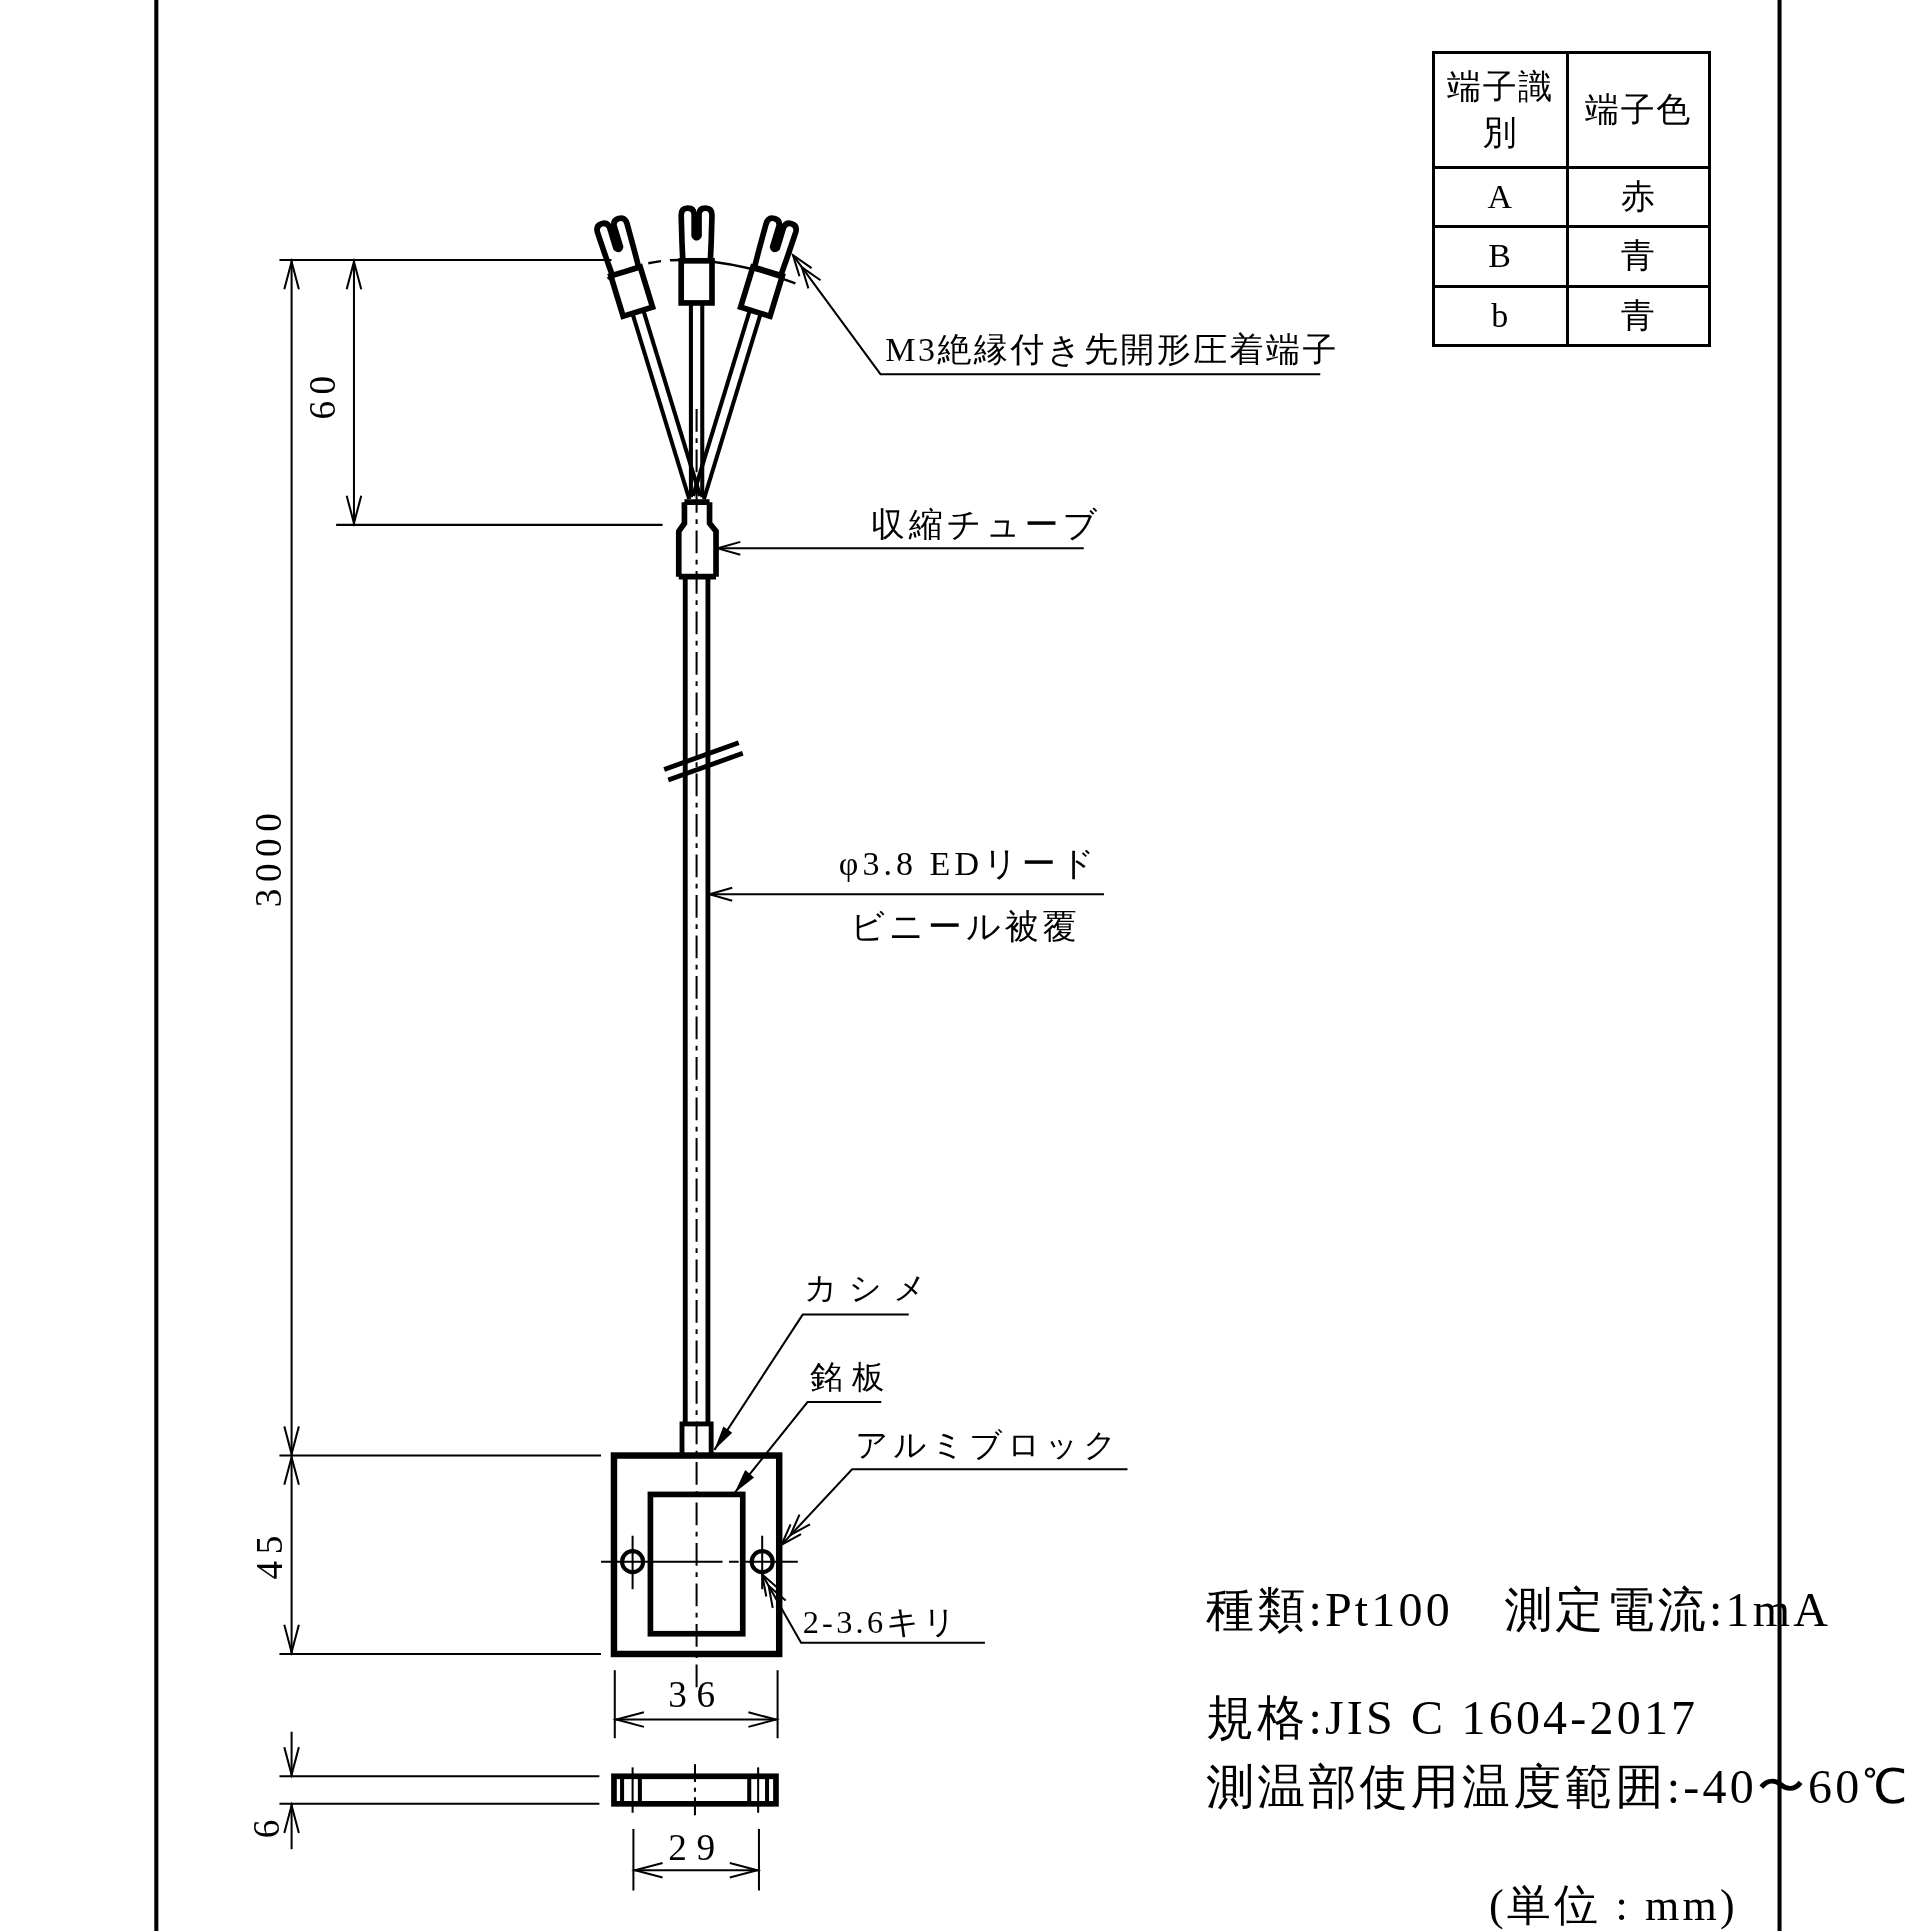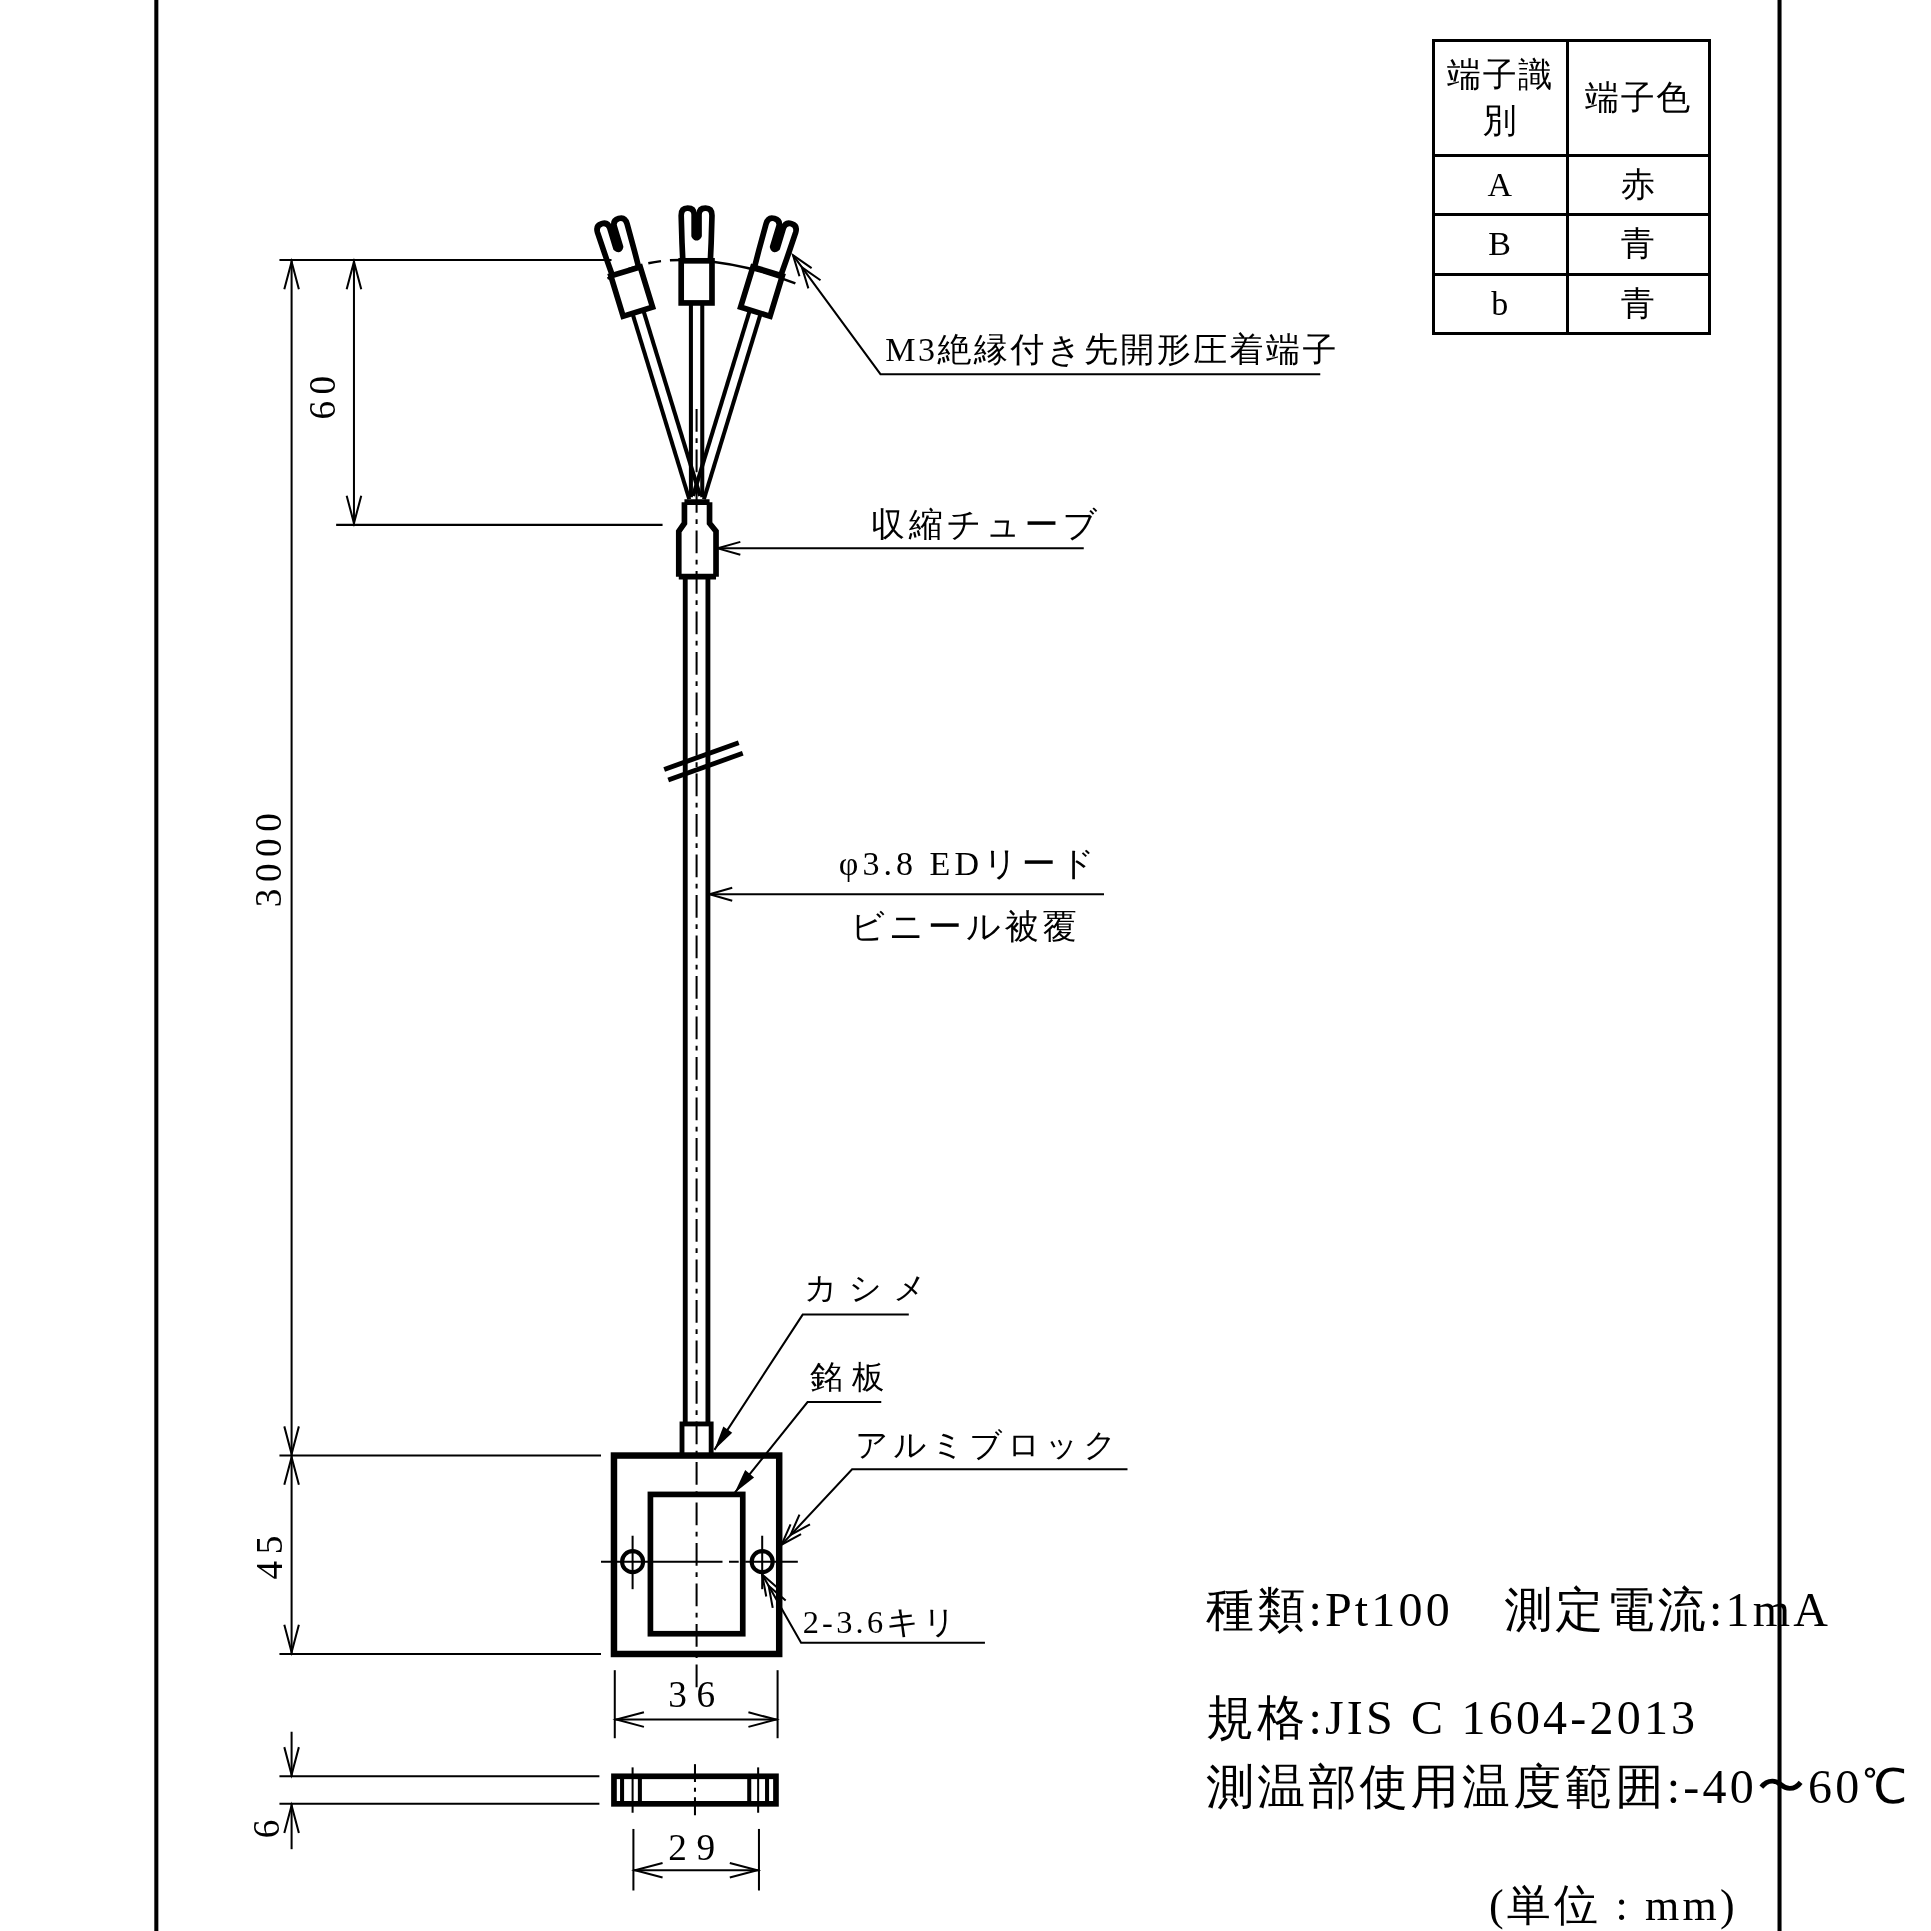--- a/index.html
+++ b/index.html
@@ -9,21 +9,21 @@
     background:#ffffff;
     font-family:"Liberation Serif", serif;
     color:#000;
     overflow:hidden;
   }
   .sheet svg{position:absolute;left:0;top:0;}
   svg text{fill:#000;font-family:"Liberation Serif", serif;}
 
   
   .tbl{
-    position:absolute;left:1432px;top:39px;width:275px;height:296px;
+    position:absolute;left:1432px;top:51px;width:275px;height:296px;
     border-collapse:collapse;table-layout:fixed;
   }
   .tbl td{
     border:3.2px solid #000;
     text-align:center;vertical-align:middle;
     font-size:34px;letter-spacing:1.6px;
     padding:0;
   }
   .tbl col.c1{width:134px;}
   .tbl col.c2{width:142px;}
@@ -219,18 +219,18 @@
       <td>青</td>
     </tr>
     <tr>
       <td>b</td>
       <td>青</td>
     </tr>
   </tbody>
     </table>
 
   <div class="spec" style="top:1578px">種類:Pt100　測定電流:1mA</div>
-  <div class="spec" style="top:1686px">規格:JIS C 1604-2013</div>
+  <div class="spec" style="top:1686px">規格:JIS C 1604-2017</div>
   <div class="spec" style="top:1755px">測温部使用温度範囲:-40〜60℃</div>
   <div class="unit-note">(単位 : mm)</div>
 
 </div>
 
 
 </body></html>

